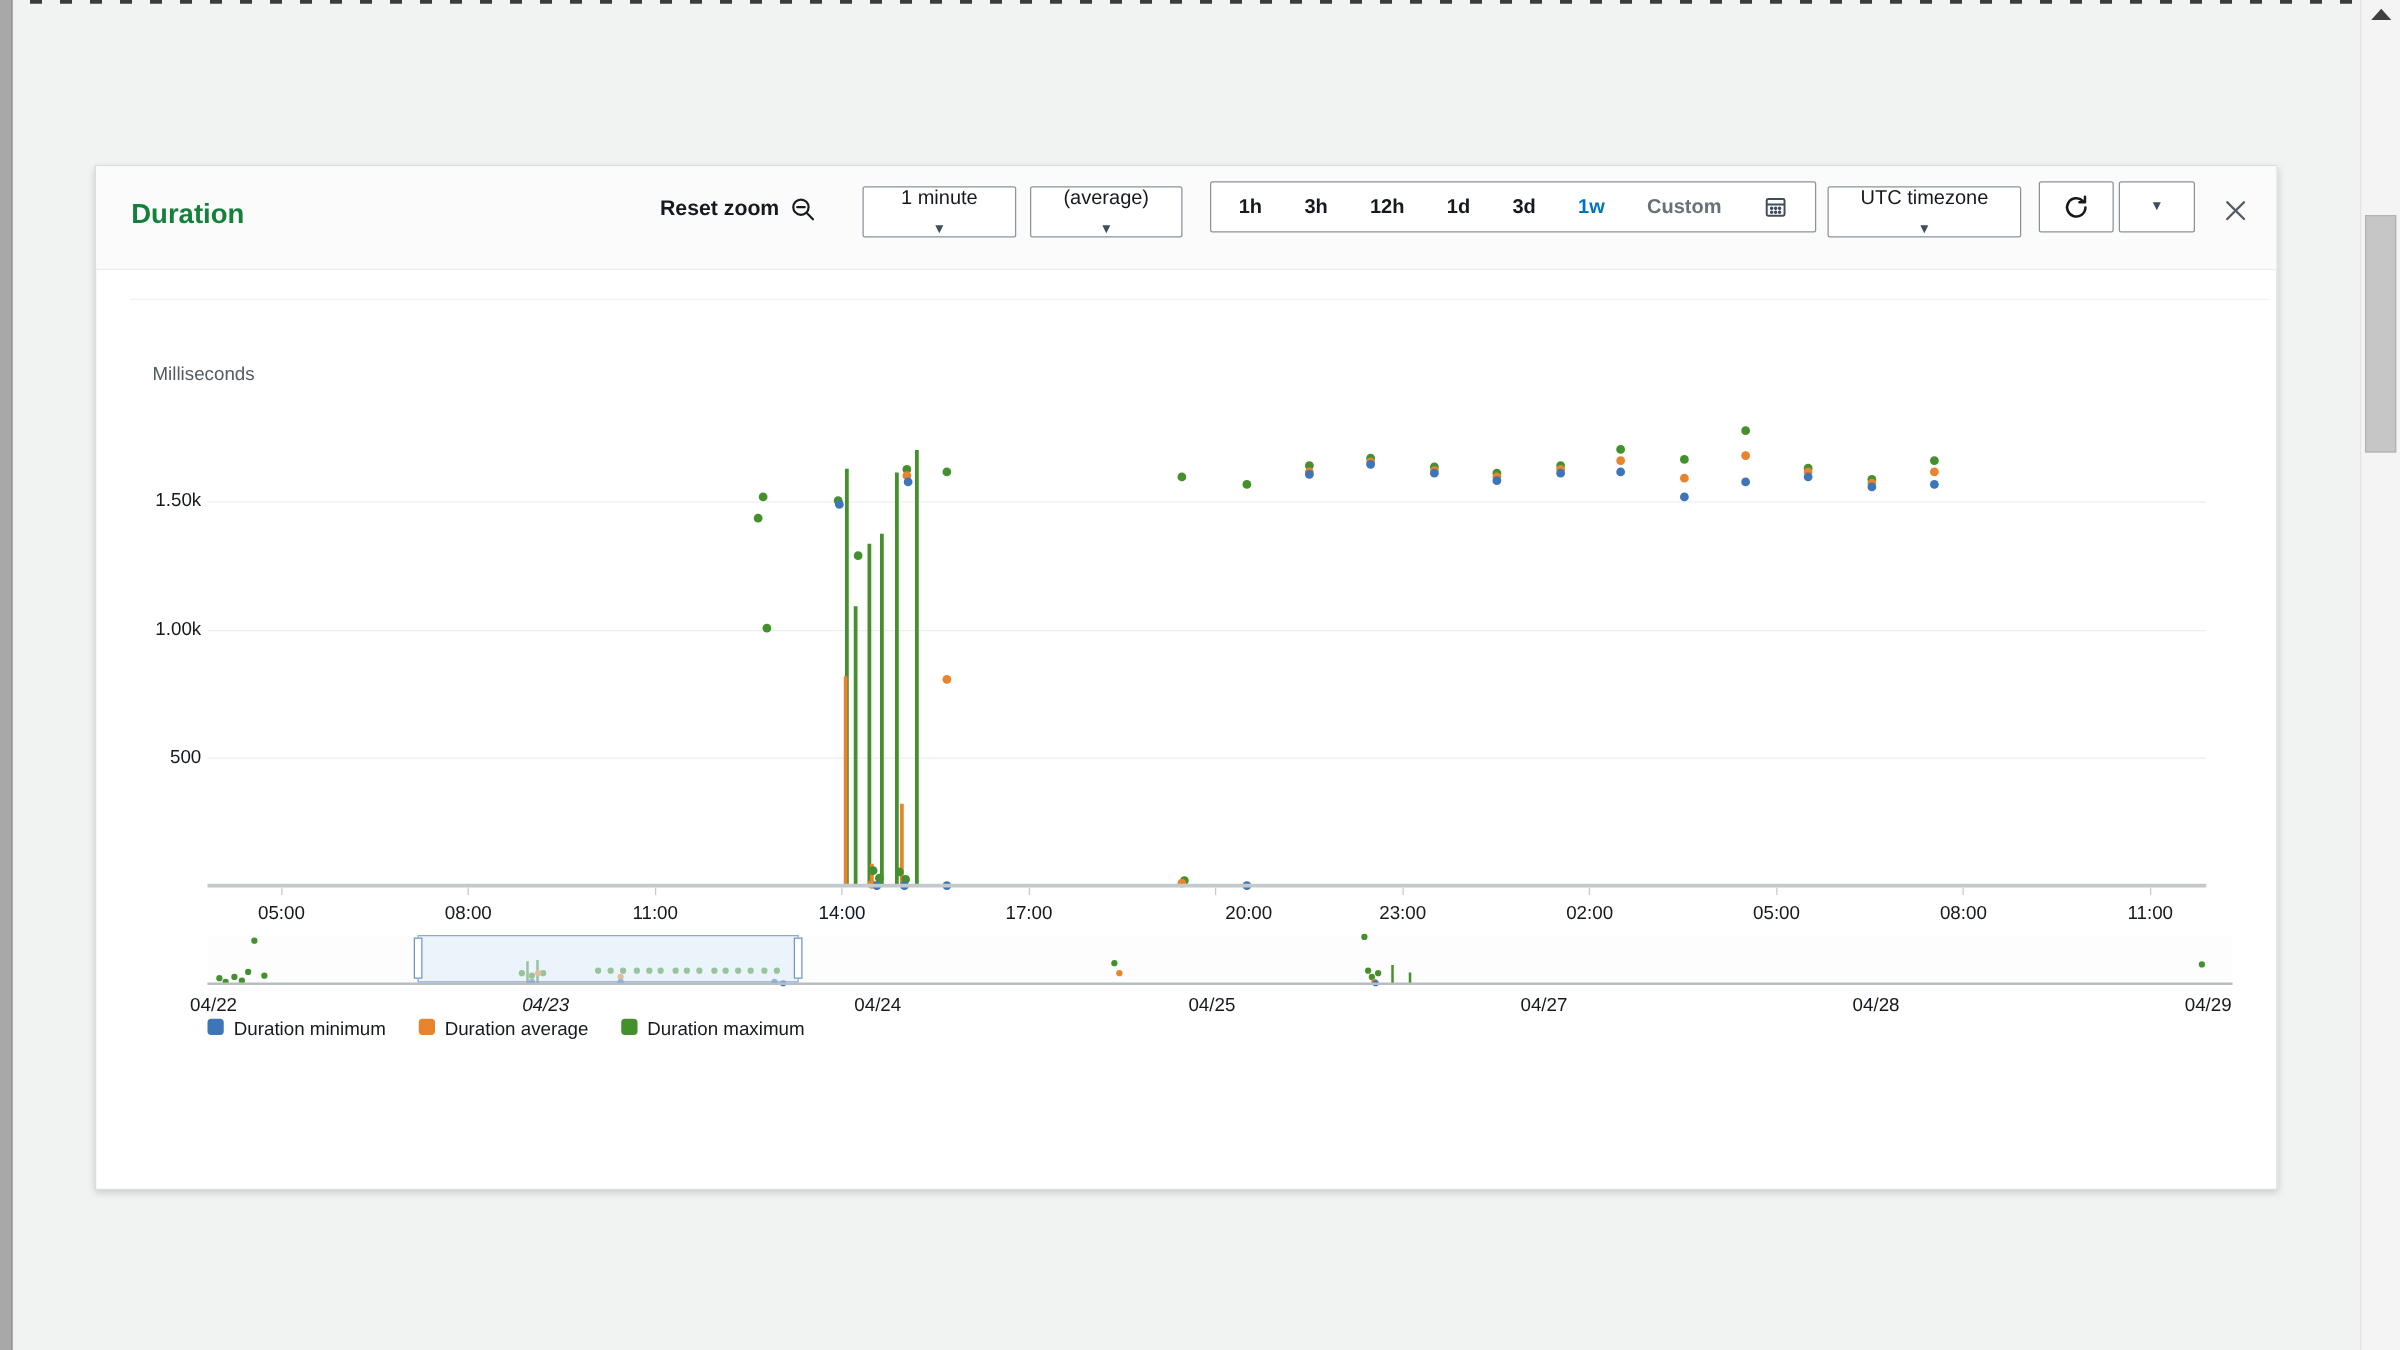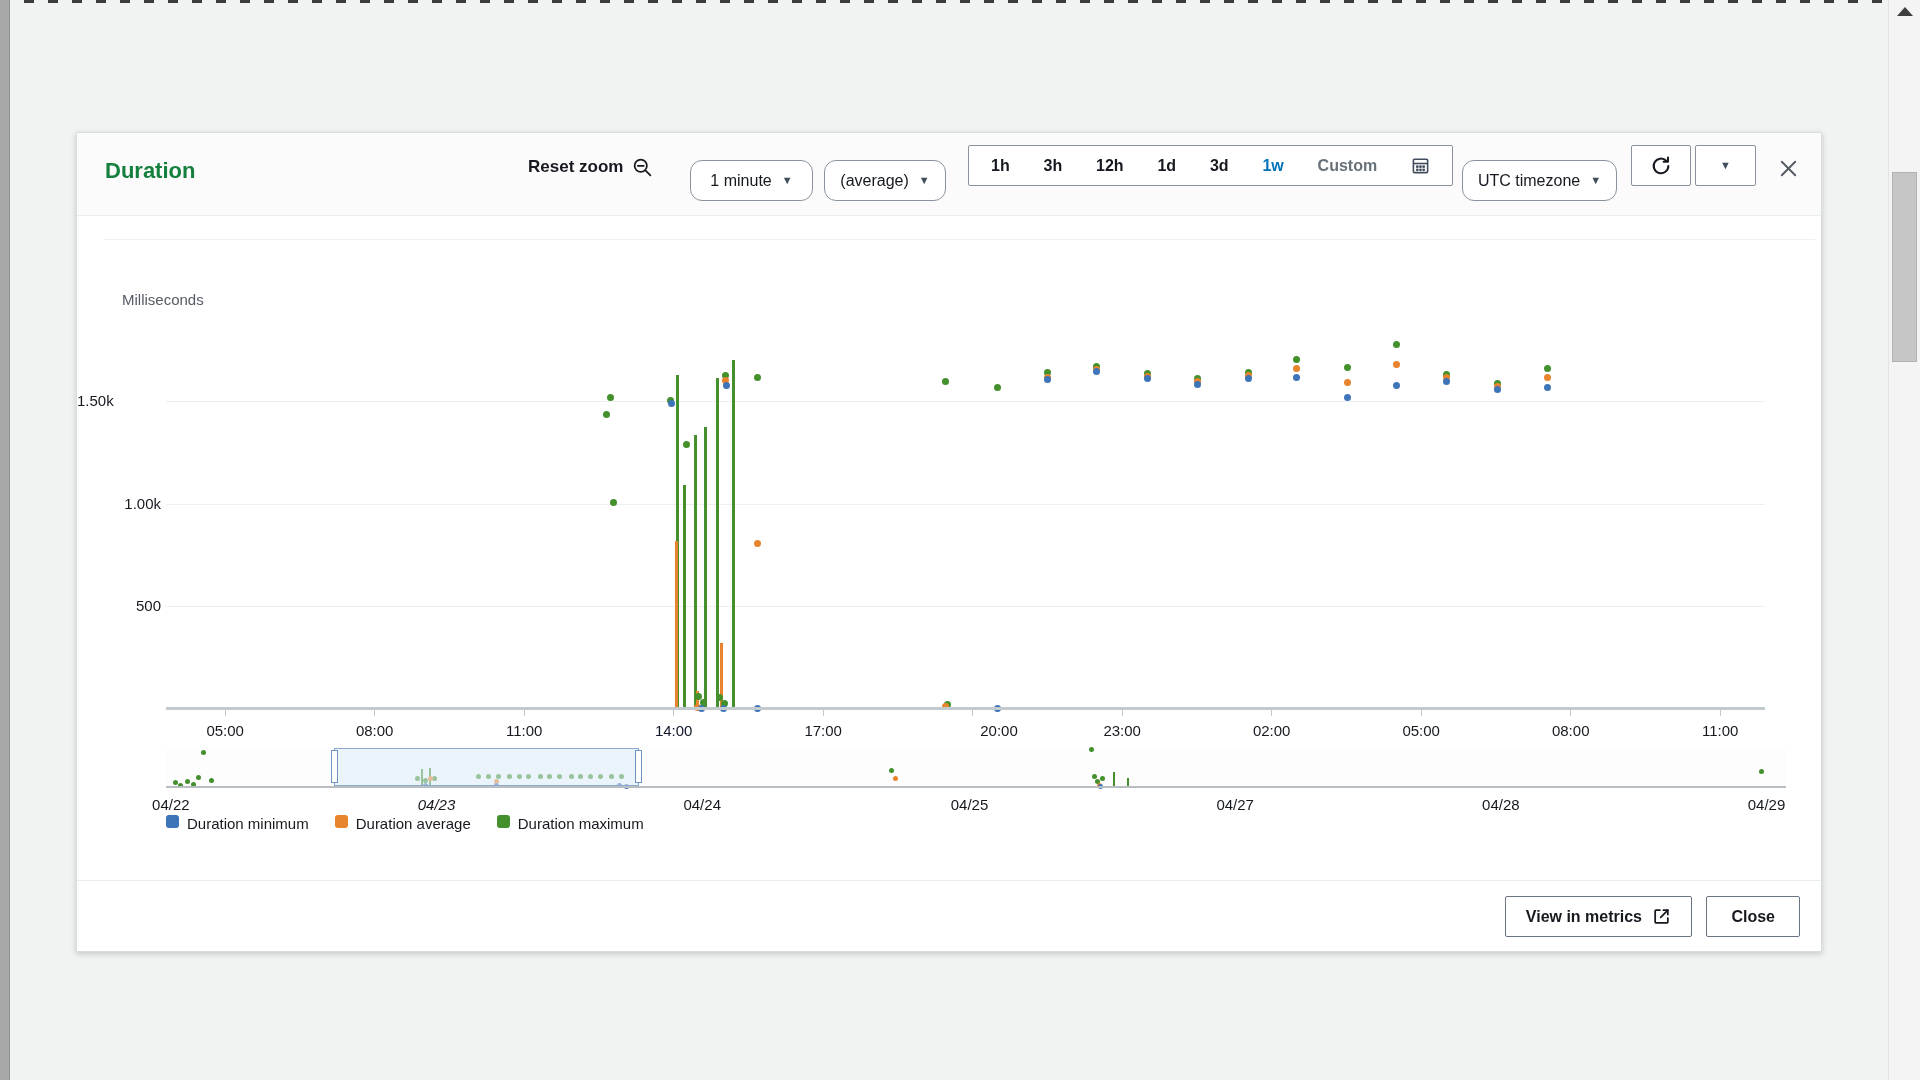--- a/index.html
+++ b/index.html
@@ -19,23 +19,23 @@
     background:#c6c6c6; border:1px solid #b2b2b2; }
 
   .modal { position:absolute; left:76px; top:132px; width:1746px; height:820px;
     background:#fff; border:1px solid #d8dde0; box-shadow:0 2px 6px rgba(0,0,0,.18); }
   .modal-header { position:absolute; left:0; top:0; width:100%; height:83px;
     background:#fbfbfb; border-bottom:1px solid #eaeded; z-index:3; }
   .modal-title { position:absolute; left:28px; top:25px; font-size:22px; font-weight:700; color:#15803d; }
 
   .reset-zoom { position:absolute; left:451px; top:20px; height:28px; display:flex;
     align-items:center; gap:9px; font-size:17px; font-weight:700; color:#16191f; cursor:pointer; }
-  .sel { position:absolute; top:27px; height:41px; background:#fff; border:1px solid #8a939c;
-    border-radius:12px; display:flex; align-items:center; justify-content:center; gap:10px;
-    font-size:16px; color:#16191f; cursor:pointer; font-family:inherit; }
+  .sel { position:absolute; top:16px; height:41px; background:#fff; border:1px solid #8a939c;
+    border-radius:2px; display:flex; align-items:center; justify-content:center; gap:10px;
+    font-size:16px; color:#16191f; cursor:pointer; font-family:inherit;flex-direction:column; }
   .sel-period { left:613px; width:123px; }
   .sel-stat   { left:747px; width:122px; }
   .sel-tz     { left:1385px; width:155px; }
   .caret { font-size:11px; color:#414d5c; line-height:1; }
   .segmented { position:absolute; left:891px; top:12px; width:485px; height:41px;
     background:#fff; border:1px solid #8a939c; border-radius:2px; display:flex;
     align-items:center; justify-content:space-between; padding:0 22px; z-index:3; }
   .range-item { font-size:16px; font-weight:700; color:#16191f; cursor:pointer; }
   .range-item.active { color:#0073bb; }
   .range-item.muted { color:#687078; }
@@ -137,21 +137,21 @@
         </svg>
       </button>
     </div>
 
     <div class="faint-line"></div>
 
     <div class="y-axis-title">Milliseconds</div>
 
     <div id="chart">
         <div style="left: 89px; top: 268.05px; width: 1599px; height: 1px; background: rgb(236, 239, 240);"></div>
-        <div style="left: 0px; top: 259.05px; width: 84px; font-size: 15px; color: rgb(22, 25, 31);">1.50k</div>
+        <div style="left: 0px; top: 259.05px; width: 84px; text-align: right; font-size: 15px; color: rgb(22, 25, 31);">1.50k</div>
         <div style="left: 89px; top: 370.7px; width: 1599px; height: 1px; background: rgb(236, 239, 240);"></div>
         <div style="left: 0px; top: 361.7px; width: 84px; text-align: right; font-size: 15px; color: rgb(22, 25, 31);">1.00k</div>
         <div style="left: 89px; top: 473.35px; width: 1599px; height: 1px; background: rgb(236, 239, 240);"></div>
         <div style="left: 0px; top: 464.35px; width: 84px; text-align: right; font-size: 15px; color: rgb(22, 25, 31);">500</div>
         <div style="left: 89px; top: 150px; width: 1599px; height: 426px;"></div>
         <div style="left: 599.18px; top: 241.772px; width: 3px; height: 334.228px; background: rgb(67, 144, 44);"></div>
         <div style="left: 606.216px; top: 352.018px; width: 3px; height: 223.982px; background: rgb(67, 144, 44);"></div>
         <div style="left: 617.249px; top: 301.924px; width: 3px; height: 274.075px; background: rgb(67, 144, 44);"></div>
         <div style="left: 626.843px; top: 293.918px; width: 3px; height: 282.082px; background: rgb(67, 144, 44);"></div>
         <div style="left: 639.475px; top: 245.262px; width: 3px; height: 330.738px; background: rgb(67, 144, 44);"></div>
@@ -305,32 +305,19 @@
         <div class="legend-item">
           <span class="legend-swatch" style="background: rgb(232, 132, 46);"></span>
           <span>Duration average</span>
         </div>
         <div class="legend-item">
           <span class="legend-swatch" style="background: rgb(67, 144, 44);"></span>
           <span>Duration maximum</span>
         </div>
       </div>
 
-    <div class="modal-footer">
-      <button class="btn btn-view">
-        <span>View in metrics</span>
-        <svg width="19" height="19" viewBox="0 0 24 24" fill="none" stroke="#16191f" stroke-width="2.2" stroke-linecap="round" stroke-linejoin="round">
-          <path d="M10 4 H5 a1 1 0 0 0 -1 1 v14 a1 1 0 0 0 1 1 h14 a1 1 0 0 0 1 -1 v-5"></path>
-          <line x1="11" y1="13" x2="20" y2="4"></line>
-          <polyline points="14.5,4 20,4 20,9.5"></polyline>
-        </svg>
-      </button>
-      <button class="btn btn-close">
-        <span>Close</span>
-      </button>
-    </div>
   </div>
 
   <div class="right-scrollbar">
     <div class="sb-up"></div>
     <div class="sb-thumb"></div>
   </div>
 </div>
 
 </body></html>

